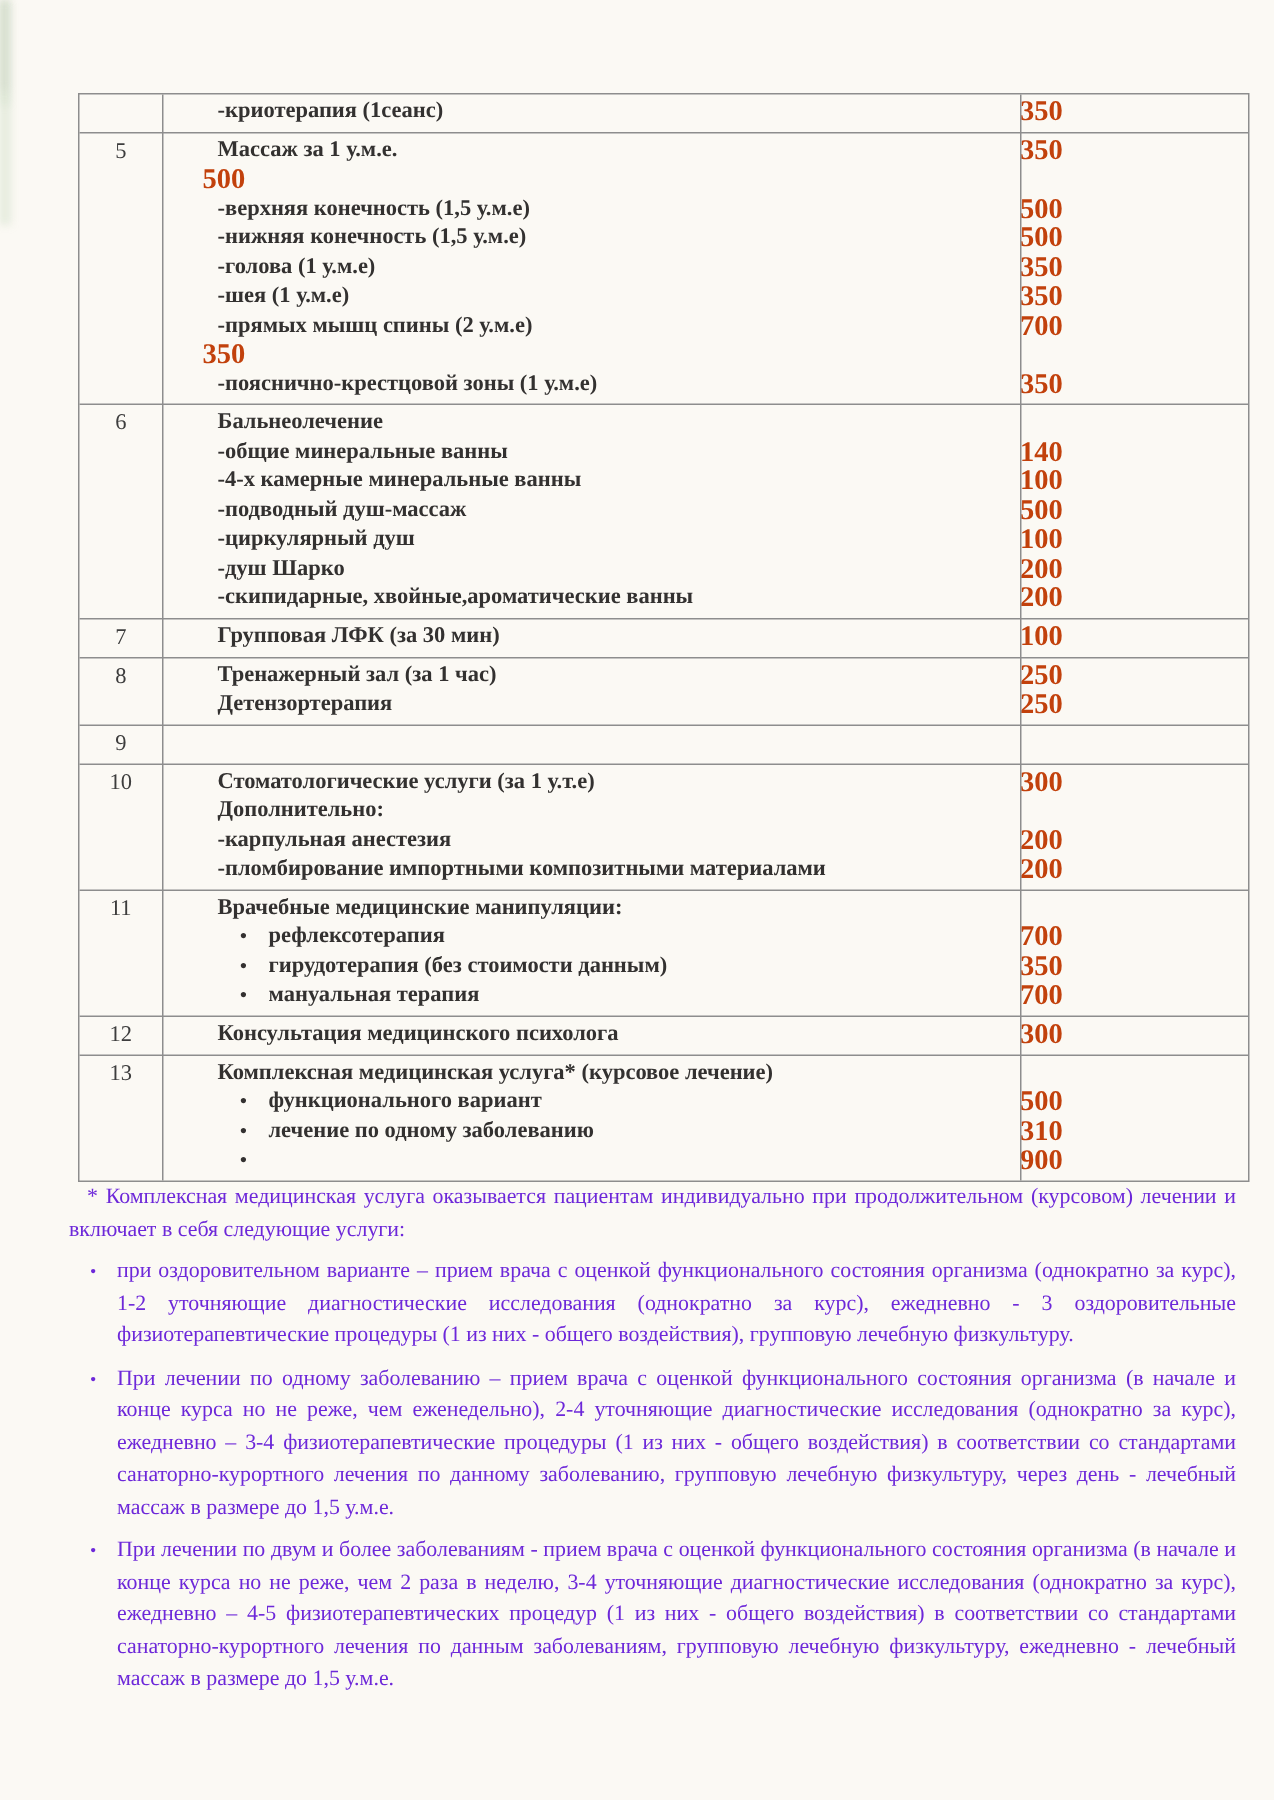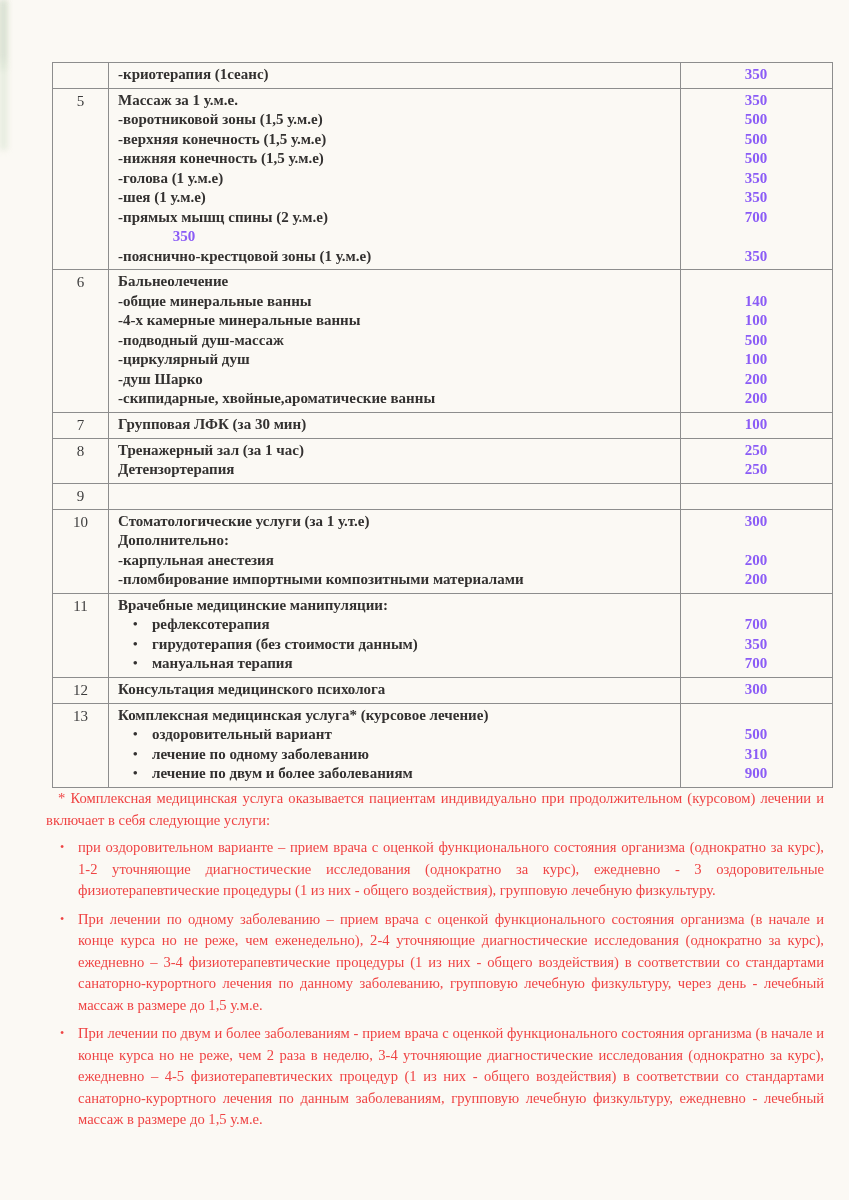--- a/index.html
+++ b/index.html
@@ -17,43 +17,43 @@
 
   
   .price-table{
     position:absolute;left:52px;top:62px;width:779px;
     border:1px solid #8d8d8d;
     background:transparent;
   }
   .vline{position:absolute;top:0;bottom:0;width:1px;background:#8d8d8d;}
   .vline.v1{left:55px;}
   .vline.v2{left:627px;}
-  .row{display:flex;border-bottom:1px solid #8d8d8d;padding:2px 0 3px;}
+  .row{display:flex;border-bottom:1px solid #8d8d8d;padding:2px 0 3px;gap:27px;}
   .row:last-child{border-bottom:none;}
   .num{
     width:55px;flex:0 0 55px;text-align:center;
     font-size:15px;line-height:20px;color:#3d3d3d;
   }
   .lines{flex:1;min-width:0;}
   .line{display:flex;}
   .line .t{
     flex:1;min-width:0;padding-left:10px;position:relative;
     font-weight:bold;font-size:15px;line-height:19.5px;color:#333130;
   }
   .line.bullet .t{padding-left:44px;}
   .bdot{position:absolute;left:25px;top:-1px;font-size:13px;}
   .line .p{
-    width:152px;flex:0 0 152px;text-align:center;
-    font-weight:bold;font-size:15px;line-height:19.5px;color:#8b5cf6;
+    width:152px;flex:0 0 152px;text-align:left;
+    font-weight:bold;font-size:19px;line-height:19.5px;color:#c2410c;
   }
 
   
   .footnote{
     position:absolute;left:46px;top:788px;width:778px;
-    font-size:14.6px;line-height:21.5px;color:#ef4444;
+    font-size:14.6px;line-height:21.5px;color:#6d28d9;
   }
   .fn-intro{text-align:justify;text-indent:12px;margin:0 0 6px 0;}
   .fn-bullet{
     position:relative;padding-left:32px;text-align:justify;
     margin:0 0 7px 0;
   }
   .fn-bullet .fdot{position:absolute;left:14px;top:0;font-size:12px;}
 </style>
 </head>
 <body>
@@ -74,21 +74,20 @@
         </div>
       </div>
       <div class="row">
         <div class="num">5</div>
         <div class="lines">
           <div class="line">
             <div class="t"><span>Массаж  за 1 у.м.е.</span></div>
             <div class="p">350</div>
           </div>
           <div class="line">
-            <div class="t"><span>-воротниковой зоны (1,5 у.м.е)</span></div>
             <div class="p">500</div>
           </div>
           <div class="line">
             <div class="t"><span>-верхняя конечность (1,5 у.м.е)</span></div>
             <div class="p">500</div>
           </div>
           <div class="line">
             <div class="t"><span>-нижняя конечность (1,5 у.м.е)</span></div>
             <div class="p">500</div>
           </div>
@@ -223,29 +222,29 @@
         </div>
       </div>
       <div class="row">
         <div class="num">13</div>
         <div class="lines">
           <div class="line">
             <div class="t"><span>Комплексная медицинская услуга* (курсовое лечение)</span></div>
             <div class="p"></div>
           </div>
           <div class="line bullet">
-            <div class="t"><span class="bdot">•</span><span>оздоровительный вариант</span></div>
+            <div class="t"><span class="bdot">•</span><span>функционального вариант</span></div>
             <div class="p">500</div>
           </div>
           <div class="line bullet">
             <div class="t"><span class="bdot">•</span><span>лечение по одному заболеванию</span></div>
             <div class="p">310</div>
           </div>
           <div class="line bullet">
-            <div class="t"><span class="bdot">•</span><span>лечение по двум и более заболеваниям</span></div>
+            <div class="t"><span class="bdot">•</span></div>
             <div class="p">900</div>
           </div>
         </div>
       </div>
     </div>
   <div class="vline v1"></div>
   <div class="vline v2"></div>
 </div>
 
 <div class="footnote">

